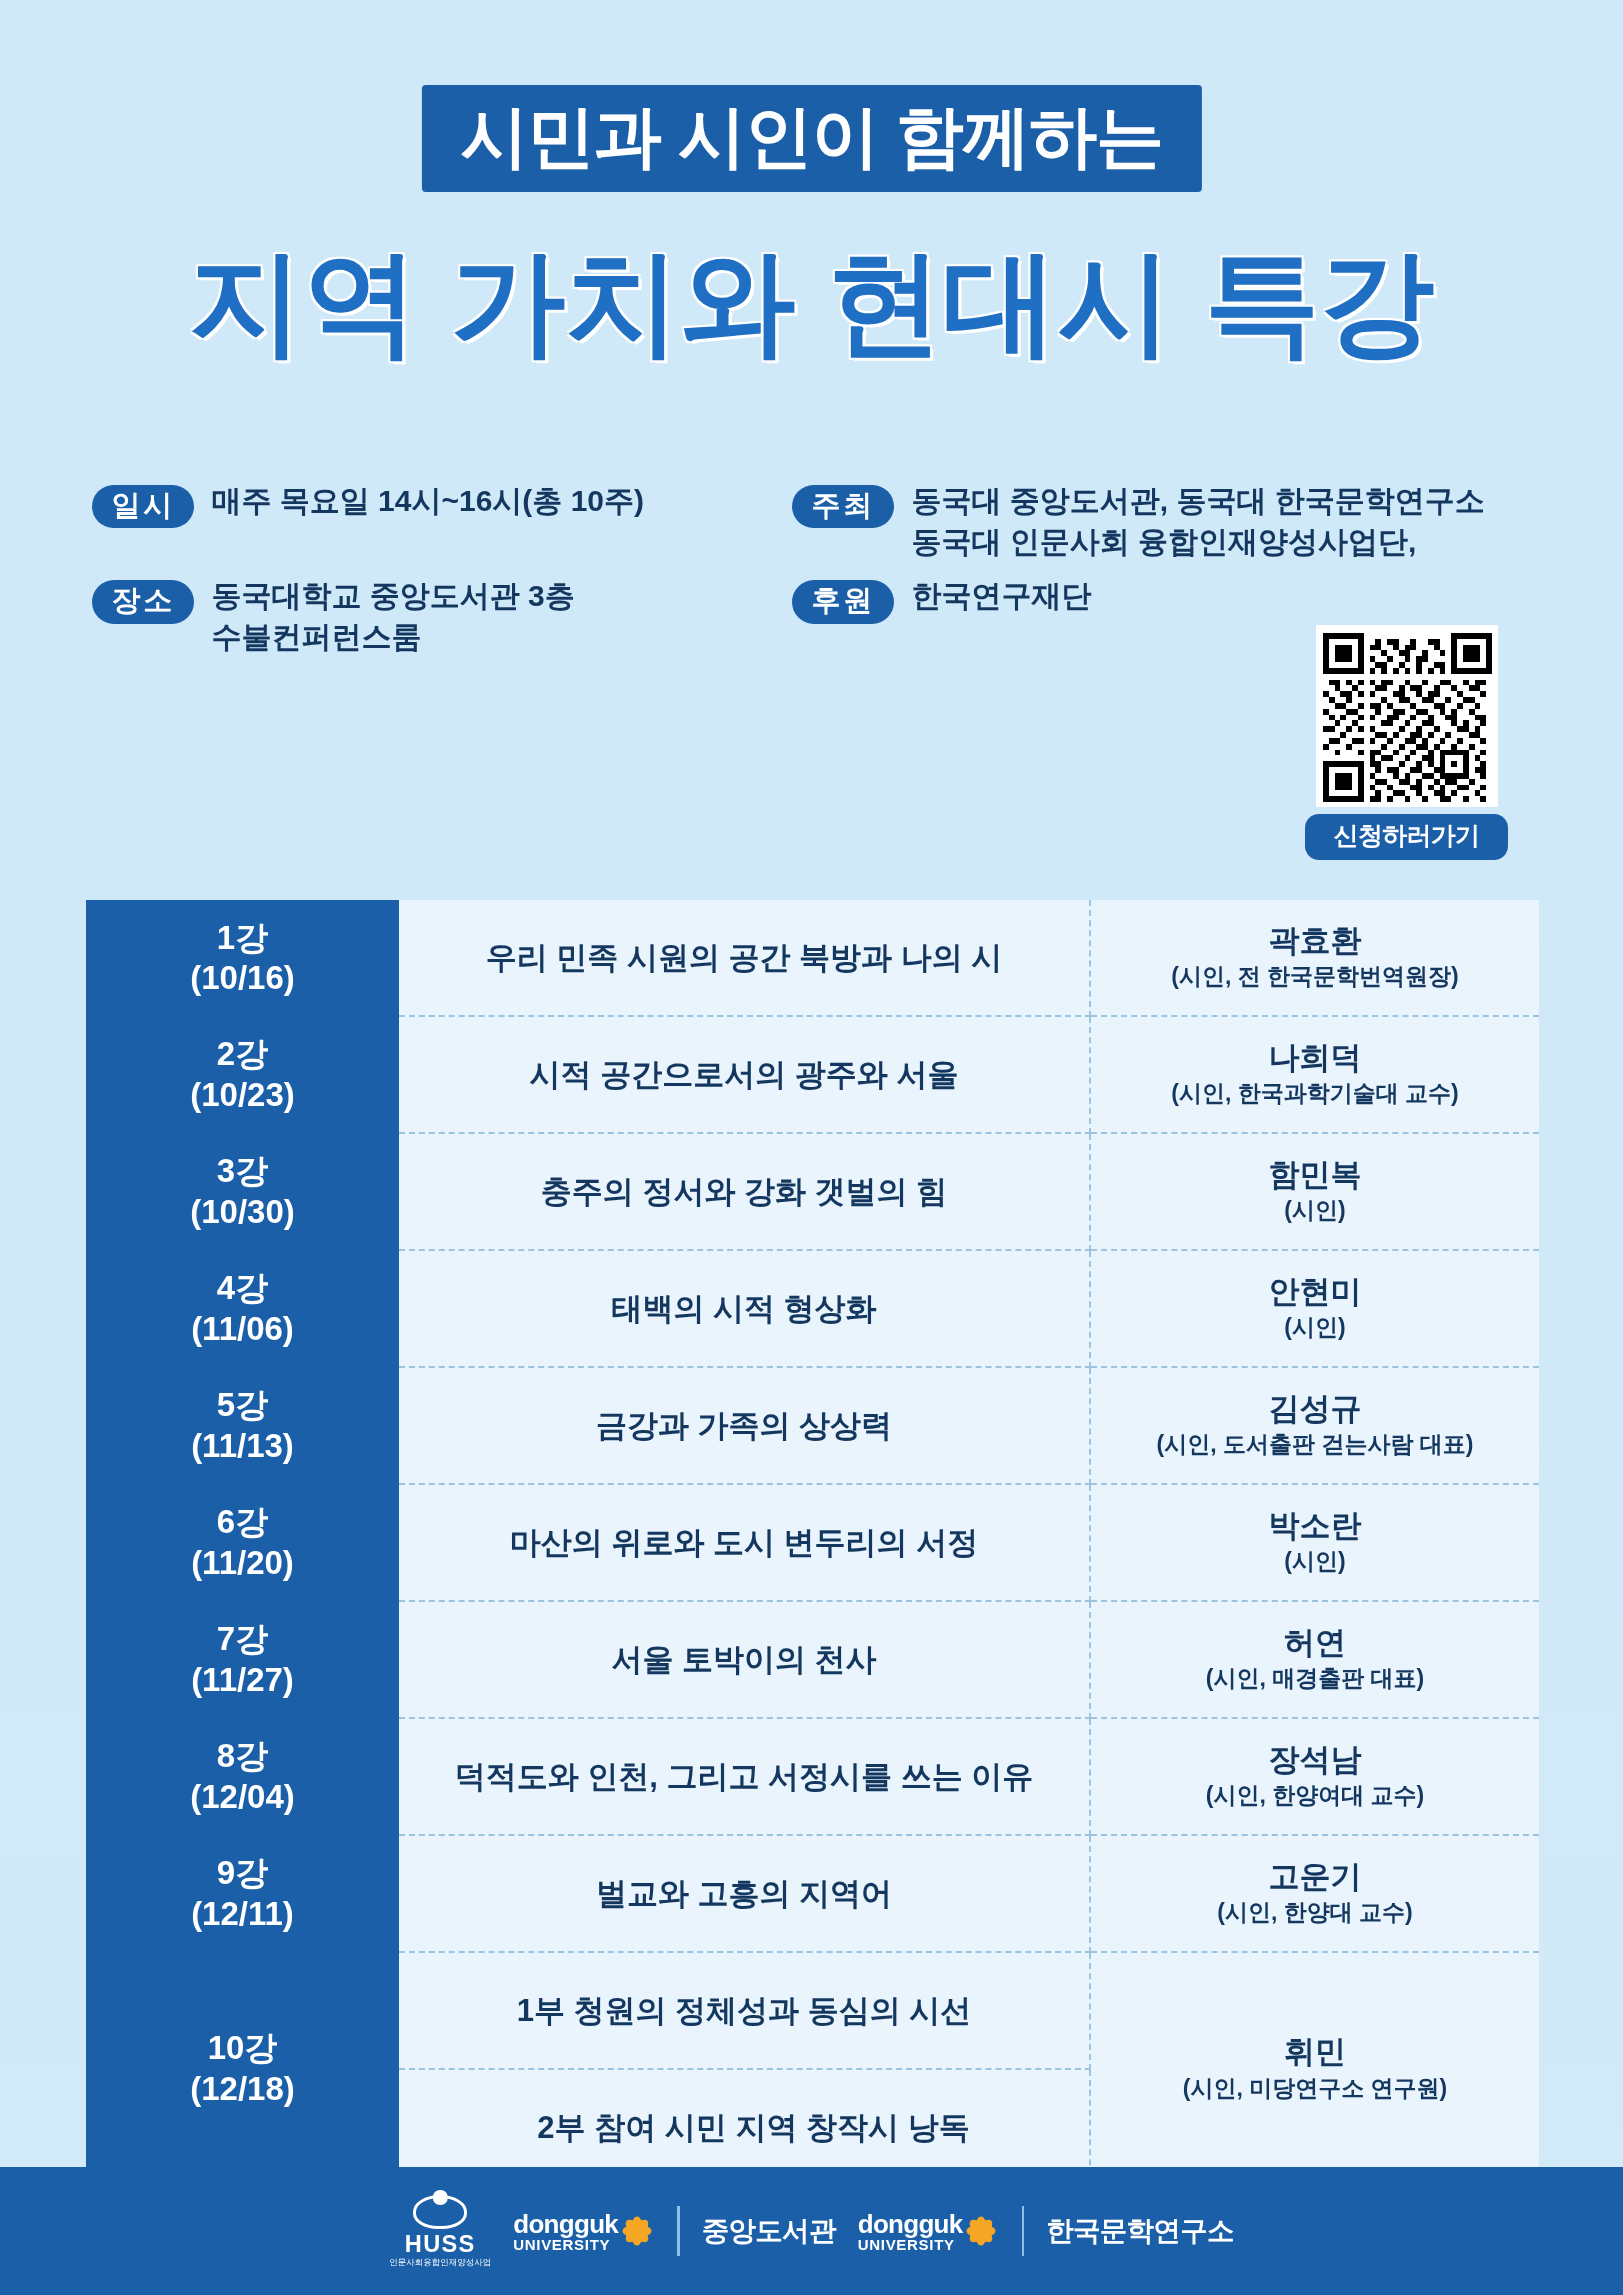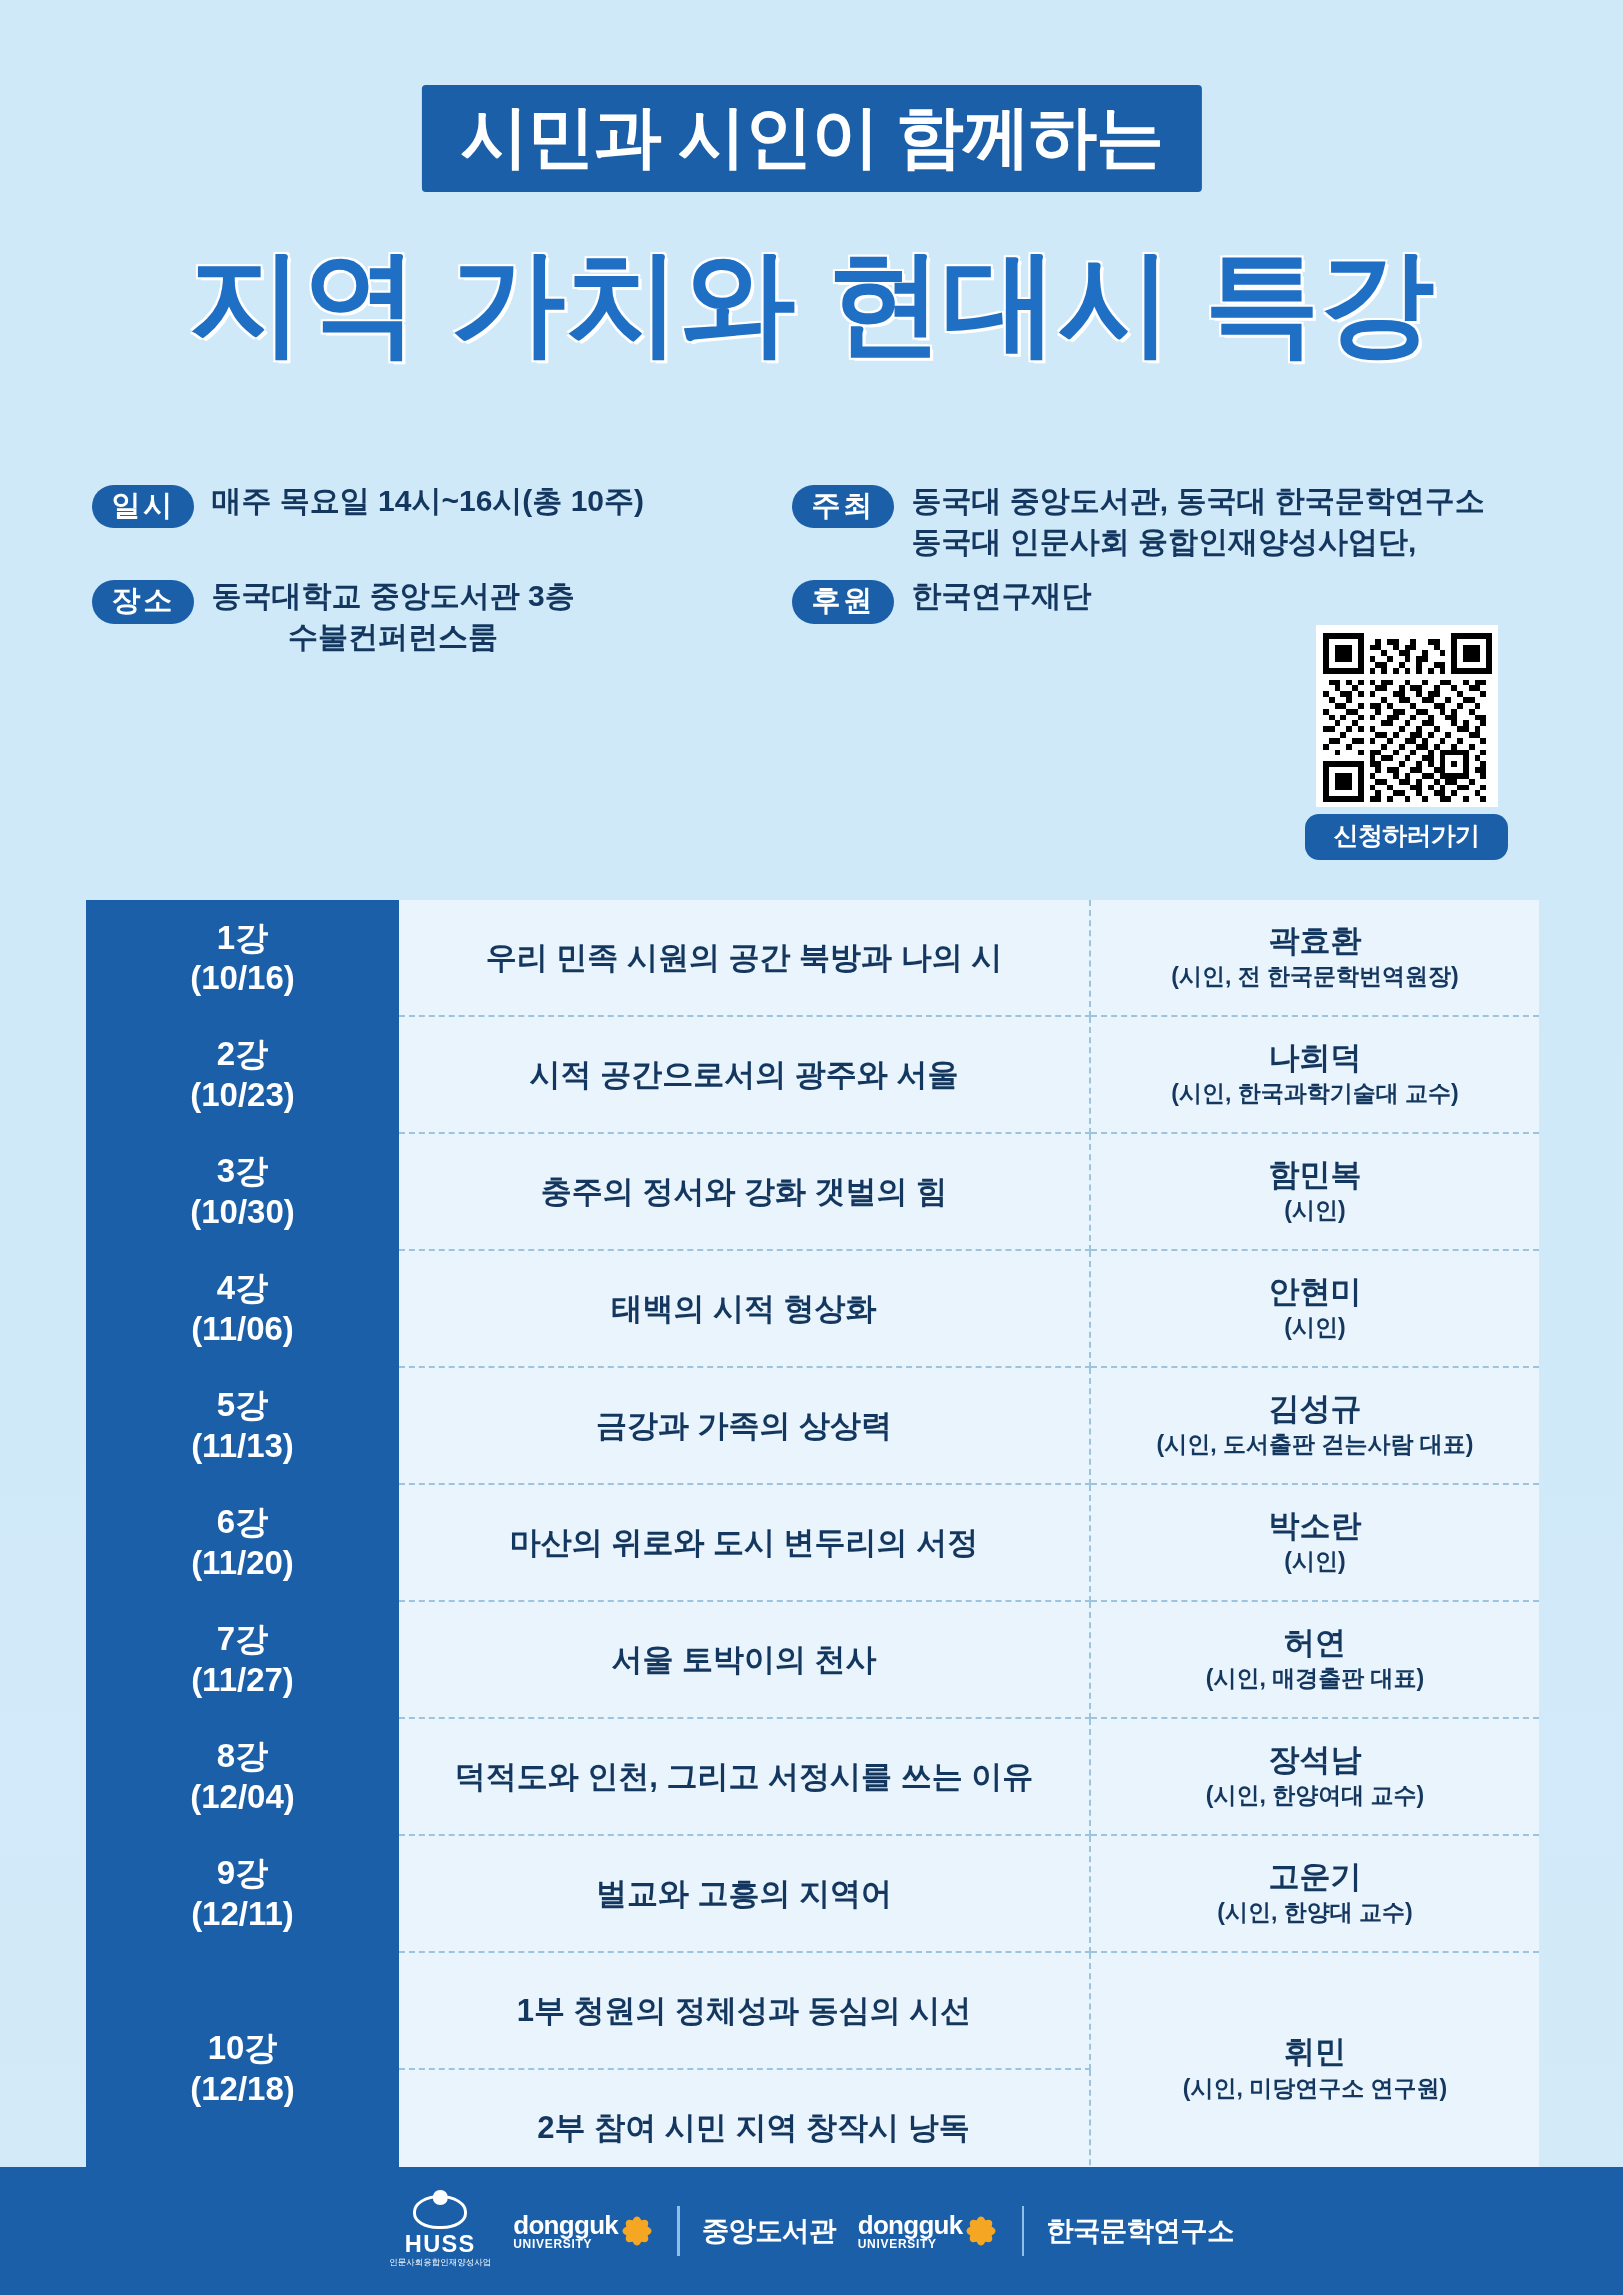--- a/index.html
+++ b/index.html
@@ -70,21 +70,21 @@
   }
   .info-row {
     display: flex;
     align-items: flex-start;
     margin-bottom: 14.4px;
   }
   .info-col {
     display: flex;
     align-items: flex-start;
   }
-  .info-col.left { width: 700px; text-align: center; }
+  .info-col.left { width: 700px; }
   .info-col.right { width: 733px; }
 
   .pill {
     flex: 0 0 auto;
     background: #1a5fa8;
     color: #ffffff;
     font-size: 29px;
     font-weight: bold;
     border-radius: 26px;
     padding: 5.9px 19.6px 8.5px 19.6px;
@@ -225,21 +225,21 @@
     border-radius: 50%;
     transform: translateX(-50%);
   }
   .huss-text { font-size: 23.6px; letter-spacing: 1.3px; }
   .huss-sub { font-size: 8.5px; font-weight: normal; margin-top: 2px; letter-spacing: 0; }
   .logo-dongguk { flex-direction: row; gap: 0; }
   .dg-name {
     display: flex; flex-direction: column; line-height: 1.0;
   }
   .dg-name .big { font-size: 26px; letter-spacing: -0.7px; }
-  .dg-name .small { font-size: 12px; letter-spacing: 0.7px; }
+  .dg-name .small { font-size: 15px; letter-spacing: 0.7px; }
   .dg-flower {
     width: 37px; height: 37px;
     position: relative;
   }
   .dg-flower span {
     position: absolute;
     left: 50%; top: 50%;
     width: 13px; height: 29px;
     background: #f5a623;
     border-radius: 50%;

